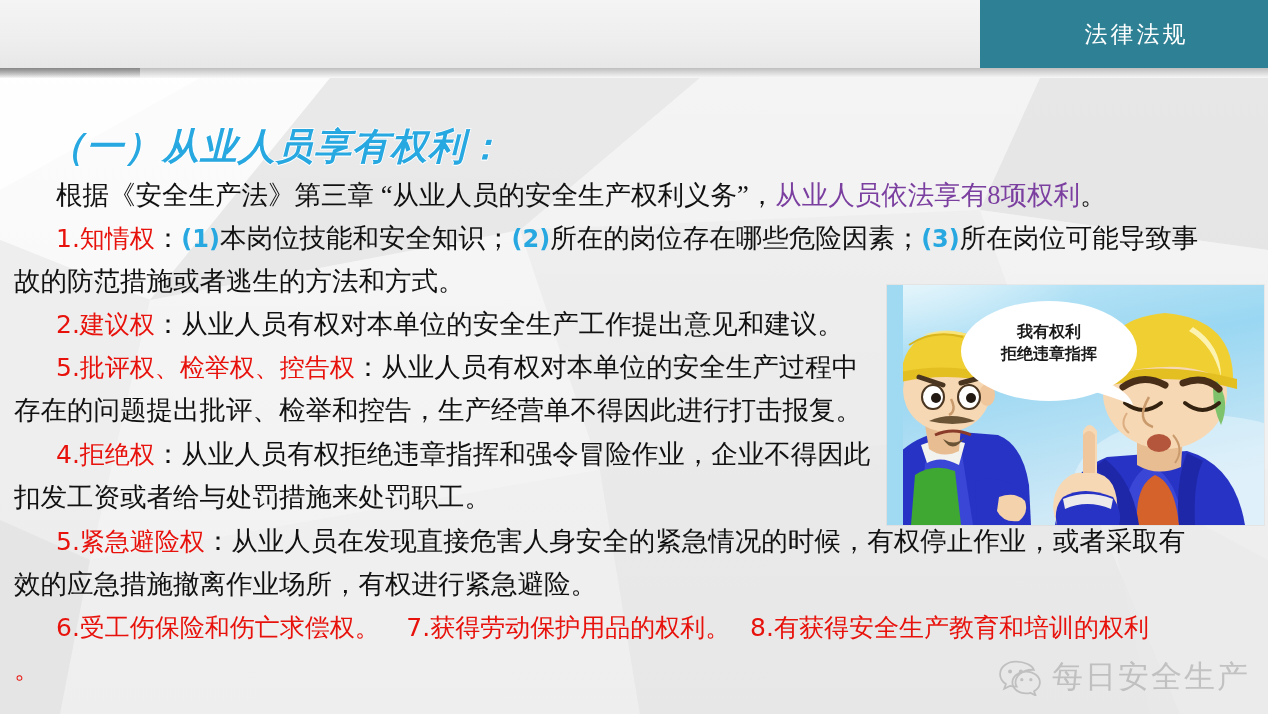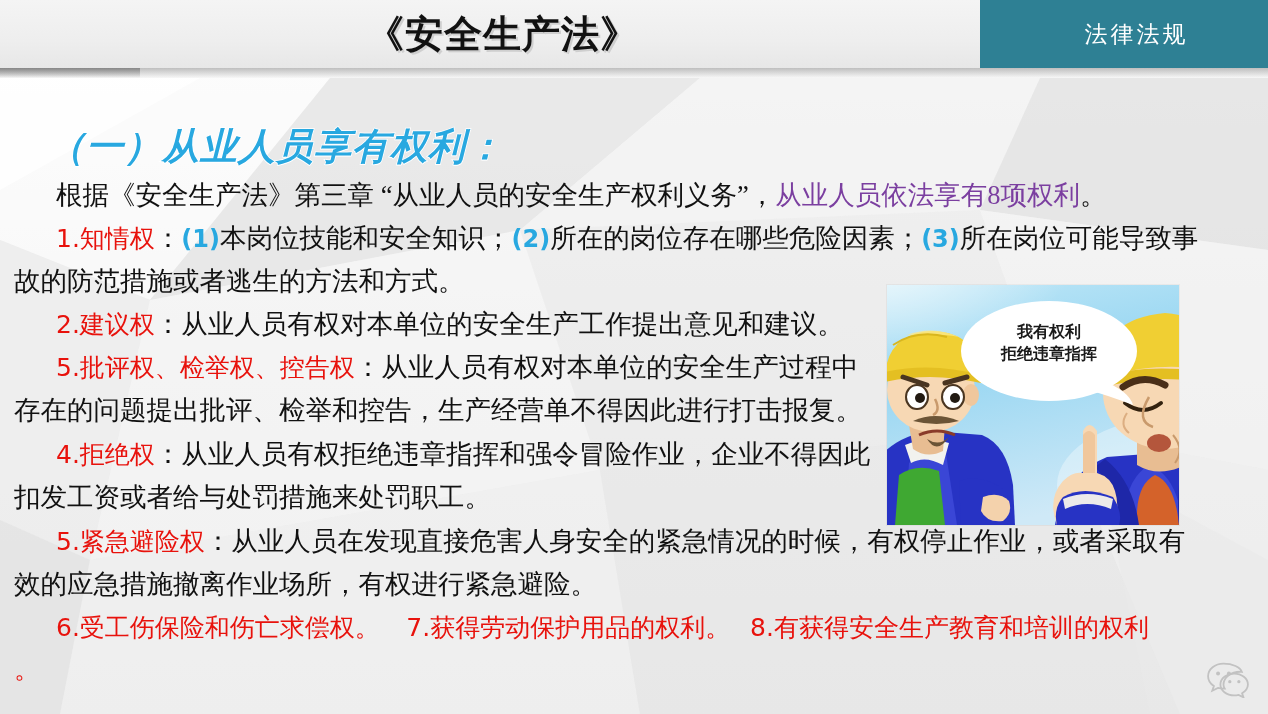--- a/index.html
+++ b/index.html
@@ -61,22 +61,22 @@
   .p1{top:96px;}
   .p2{top:139px;}
   .p3{top:225px;}
   .p4{top:268px;}
   .p5{top:355px;}
   .p6{top:442px;}
   .p7{top:528px;width:1190px;}
   .p7 .red{font-size:25px;}
 
   
-  .illus{position:absolute;left:887px;top:207px;width:292px;height:240px;
-     overflow:hidden;background:#9fd9f2;box-shadow:0 0 0 1px rgba(0,0,0,.04);}
+  .illus{position:absolute;left:887px;top:207px;width:361px;height:240px;
+     overflow:hidden;background:#9fd9f2;box-shadow:0 0 0 1px rgba(0,0,0,.04);padding-left:16px;}
   .illus svg{display:block;width:361px;height:240px;}
 
   
   .watermark{position:absolute;right:18px;bottom:16px;display:flex;align-items:center;gap:10px;
      opacity:.42;}
   .wm-text{font-size:31px;color:#8a8a8a;letter-spacing:2px;
      font-family:"Liberation Serif","DejaVu Serif",serif;}
   .wm-logo{width:44px;height:38px;}
 
   
@@ -101,21 +101,20 @@
       <polygon points="0,520 90,560 60,714 0,714" fill="#e3e3e3" opacity="0.8"></polygon>
       <polygon points="90,560 600,470 640,714 60,714" fill="#f2f2f2" opacity="0.6"></polygon>
       <polygon points="600,470 1060,430 1180,714 640,714" fill="#e6e6e6" opacity="0.5"></polygon>
       <polygon points="1060,430 1268,470 1268,714 1180,714" fill="#f0f0f0" opacity="0.7"></polygon>
       <polygon points="0,78 200,78 0,190" fill="#ffffff" opacity="0.8"></polygon>
       <polygon points="1100,470 1268,560 1268,714 1150,714" fill="#eaeaea" opacity="0.6"></polygon>
     </svg>
   </div>
 
   <div class="header">
-    <div class="header-title">《安全生产法》</div>
     <div class="header-badge">法律法规</div>
   </div>
   <div class="header-shadow"></div>
 
   <div class="content">
 
     <div class="heading">（一）从业人员享有权利：</div>
 
     <div class="para p1 ind">
       <span>根据《安全生产法》第三章 “从业人员的安全生产权利义务”，</span><span class="purple">从业人员依法享有8项权利</span><span>。</span>
@@ -261,16 +260,17 @@
 
     <div class="watermark">
       <svg class="wm-logo" viewBox="0 0 48 42" aria-hidden="true">
         <path d="M19 4C9.6 4 2 10.2 2 17.9c0 4.4 2.5 8.3 6.4 10.9L6.6 34l6.3-3.2c1.9.5 3.9.8 6.1.8h1.3C19.3 30 19 28.6 19 27.2 19 19.4 27.3 13 37.5 13c.6 0 1.2 0 1.8.1C37.6 7.9 29.1 4 19 4z" fill="none" stroke="#8a8a8a" stroke-width="2"></path>
         <circle cx="13" cy="15" r="2.2" fill="#8a8a8a"></circle>
         <circle cx="25" cy="15" r="2.2" fill="#8a8a8a"></circle>
         <path d="M46 27.1C46 20.4 39.2 15 30.8 15S15.6 20.4 15.6 27.1c0 6.7 6.8 12.1 15.2 12.1 1.7 0 3.4-.2 4.9-.6l5.4 2.7-1.5-4.5c3.4-2.2 6.4-5.6 6.4-9.7z" fill="none" stroke="#8a8a8a" stroke-width="2"></path>
         <circle cx="26" cy="24" r="1.8" fill="#8a8a8a"></circle>
         <circle cx="36" cy="24" r="1.8" fill="#8a8a8a"></circle>
       </svg>
+      <span class="wm-text">每日安全生产</span>
     </div>
 
   </div>
 </div>
 
 </body></html>

